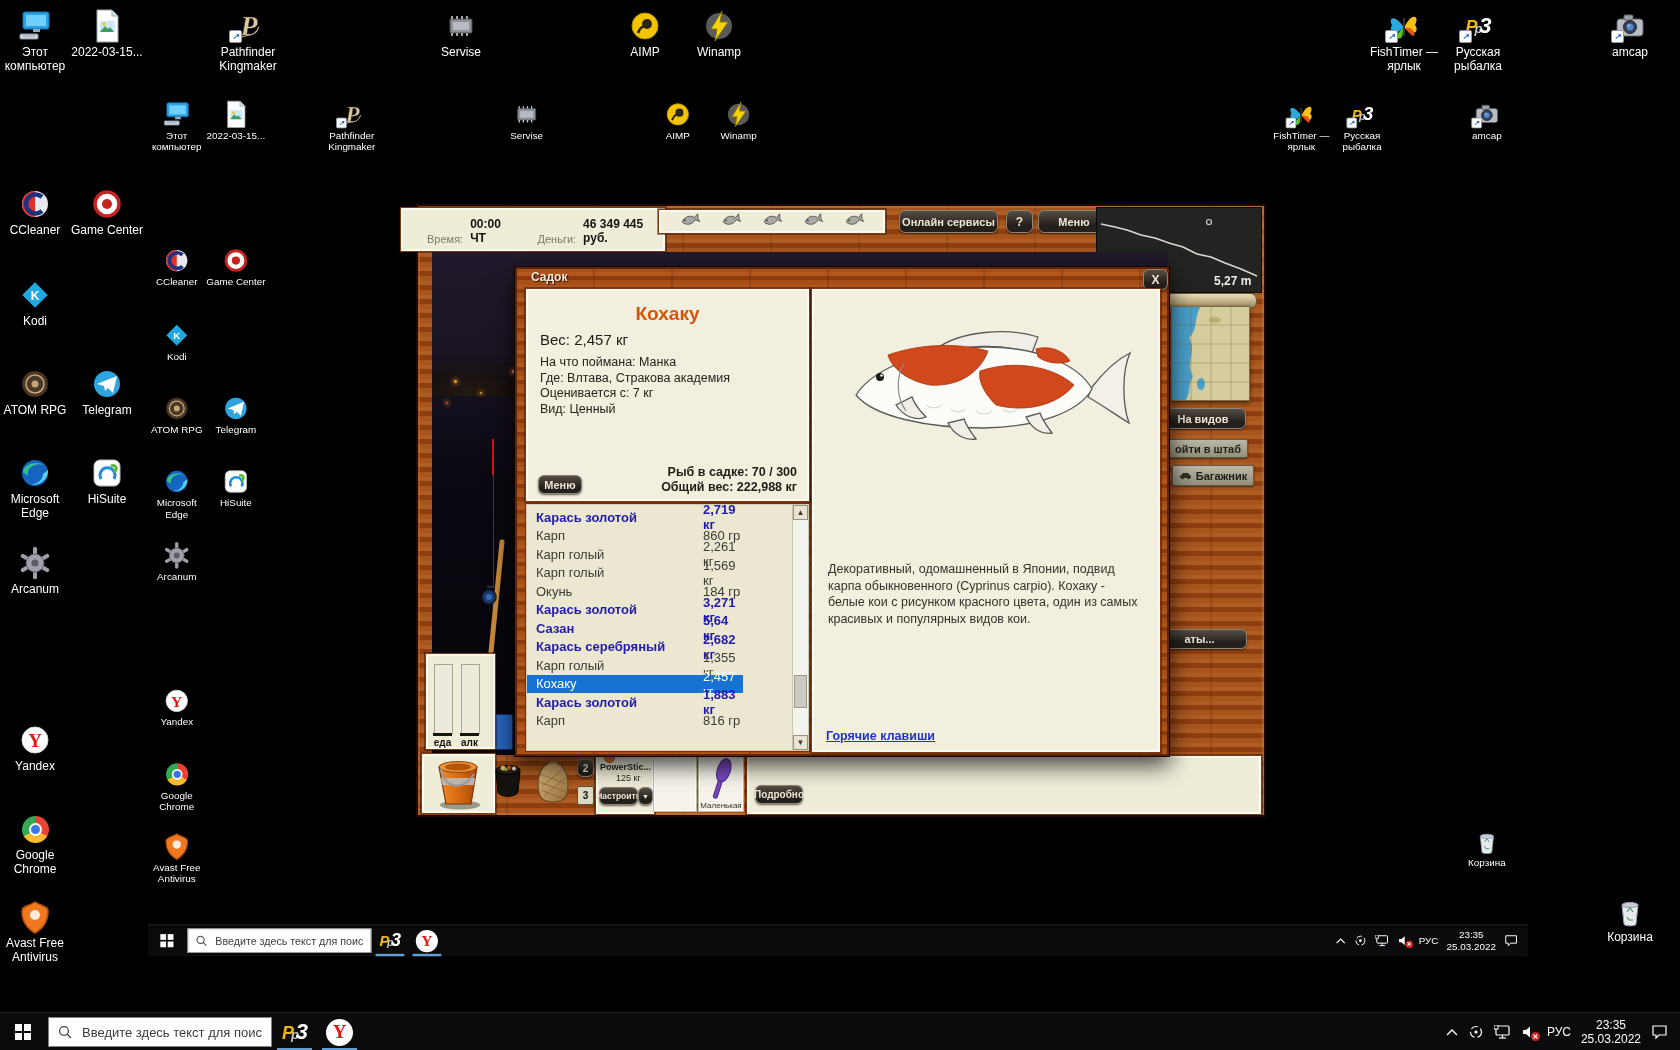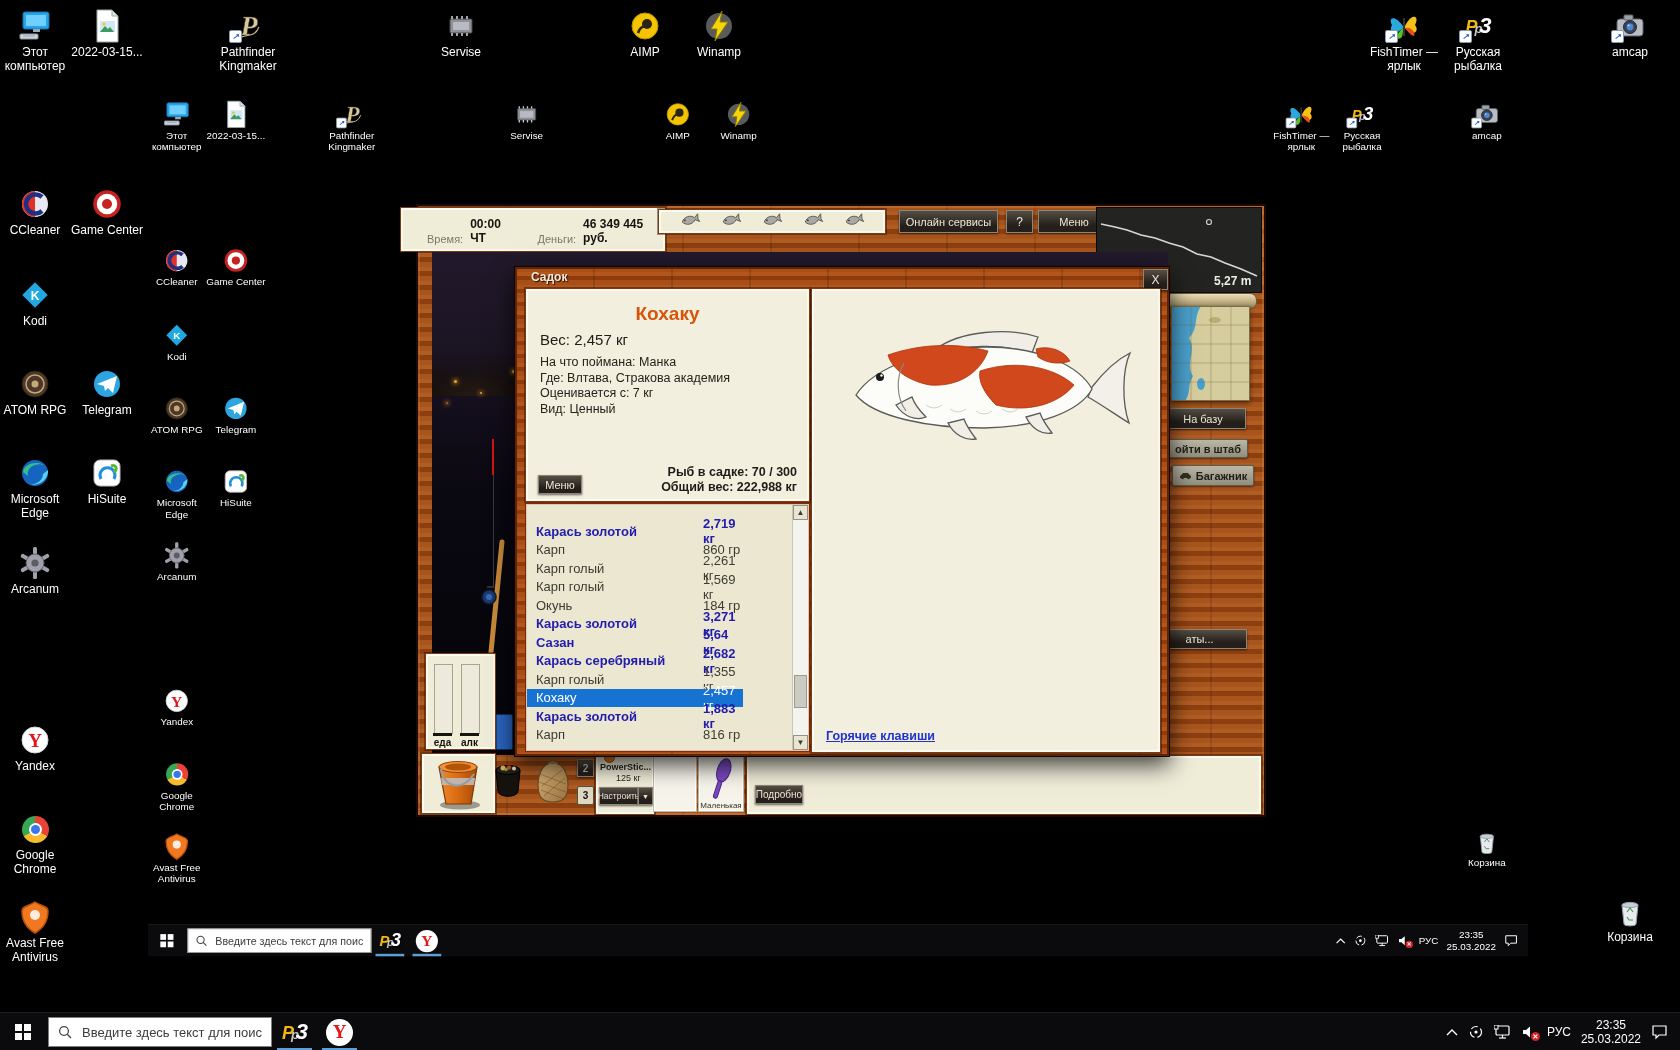--- a/index.html
+++ b/index.html
@@ -20,22 +20,22 @@
   .rr3logo{font-style:italic;font-weight:bold;letter-spacing:-1px;display:flex;align-items:baseline;}
   .rr3logo .r1{color:#f2b80c;font-size:18px;}
   .rr3logo .r2{color:#c8c8c8;font-size:13px;margin-left:-2px;}
   .rr3logo .r3{color:#fff;font-size:22px;margin-left:-2px;text-shadow:1px 1px 2px #000;}
   
   .wood{background:
     repeating-linear-gradient(90deg,rgba(30,8,0,.14) 0 2px,rgba(255,255,255,0) 2px 88px),
     repeating-linear-gradient(180deg,#a8551d 0 5px,#b05d24 5px 9px,#8d3f10 9px 14px);}
   .bevel{background:#efecd8;border:1px solid #7e3a10;box-shadow:inset 0 0 0 2px #fcfbf2,0 0 0 1px rgba(20,5,0,.4);}
   .dark-btn{background:linear-gradient(180deg,#554e44,#241f1b 70%);border:1px solid #8d8578;
-    color:#ece6d6;font-weight:normal;display:flex;align-items:center;justify-content:center;
-    border-radius:0;box-shadow:0 1px 2px rgba(0,0,0,.6);cursor:pointer;}
+    color:#ece6d6;font-weight:bold;display:flex;align-items:center;justify-content:center;
+    border-radius:6px;box-shadow:0 1px 2px rgba(0,0,0,.6);cursor:pointer;}
   .lite-btn{background:linear-gradient(180deg,#bcb8a8,#928e7c);border:1px solid #5e5a4e;
     color:#1f1f18;font-weight:bold;display:flex;align-items:center;justify-content:center;
     border-radius:2px;box-shadow:0 1px 2px rgba(0,0,0,.5);cursor:pointer;}
   
   #game-window{position:absolute;left:416px;top:204px;width:846px;height:609px;z-index:3;
     border:2px solid #1d0a02;box-shadow:inset 0 0 0 2px rgba(220,140,70,.35),0 4px 16px rgba(0,0,0,.8);}
   #game-window>*{position:absolute;}
   #panel-status{left:-18px;top:1px;width:266px;height:45px;display:flex;align-items:flex-end;padding:0 0 6px 26px;box-sizing:border-box;gap:7px;}
   #panel-status .k{font-size:11px;color:#7b7965;}
   #panel-status .v{font-size:12px;font-weight:bold;color:#14140e;}
@@ -105,21 +105,21 @@
   #fish-title{position:absolute;left:0;top:14px;width:100%;text-align:center;font-size:19px;font-weight:bold;color:#d5560b;}
   #fish-weight{position:absolute;left:14px;top:42px;font-size:15px;color:#1d1d16;}
   .fish-line{position:absolute;left:14px;font-size:12.5px;color:#23231b;}
   #btn-dlg-menu{position:absolute;left:12px;top:186px;width:42px;height:17px;font-size:11px;}
   #dlg-totals{position:absolute;right:12px;top:176px;text-align:right;font-size:12.5px;font-weight:bold;color:#1d1d16;line-height:15px;}
   #dlg-right{left:296px;top:21px;width:348px;height:463px;background:#f2efdf;}
   #koi-art{position:absolute;left:18px;top:20px;}
   #fish-desc{position:absolute;left:16px;top:272px;width:318px;font-size:12.5px;line-height:16.5px;color:#33332b;white-space:pre-line;}
   #hotkeys-link{position:absolute;left:14px;top:440px;font-size:12.5px;font-weight:bold;color:#2233cc;text-decoration:underline;cursor:pointer;}
   #dlg-list{left:10px;top:236px;width:283px;height:247px;background:#ebe7d1;border:1px solid #8e2206;box-shadow:inset 0 0 0 1px #cfcbb5;}
-  #fish-rows{position:absolute;left:1px;top:18px;width:216px;}
+  #fish-rows{position:absolute;left:1px;top:4px;width:216px;}
   .fish-row{position:relative;height:18.5px;display:flex;align-items:center;font-size:13px;color:#3c3c32;cursor:pointer;}
   .fish-row .fname{position:absolute;left:9px;}
   .fish-row .fweight{position:absolute;left:176px;}
   .fish-row.valuable{font-weight:bold;color:#211cae;}
   .fish-row.selected{background:#1673d2;color:#fff;font-weight:normal;}
   #scrollbar{position:absolute;right:1px;top:1px;width:15px;height:245px;background:#f4f4ee;border-left:1px solid #c9c5b0;}
   .sb-btn{position:absolute;left:0;width:15px;height:15px;background:#e9e5d4;border:1px solid #97937f;
     display:flex;align-items:center;justify-content:center;font-size:8px;color:#3c3c32;box-sizing:border-box;cursor:pointer;}
   #sb-up{top:0;} #sb-down{bottom:0;}
   #sb-thumb{position:absolute;left:1px;top:170px;width:13px;height:33px;background:#cbcbc4;border:1px solid #9a9a8e;box-sizing:border-box;cursor:pointer;}
@@ -777,21 +777,21 @@
             <path d="M0,57 H79"></path>
             <path d="M0,76 H79"></path>
         <path d="M20,0 V95"></path>
             <path d="M40,0 V95"></path>
             <path d="M60,0 V95"></path>
       </g>
       <rect x="0.5" y="0.5" width="78" height="94" fill="none" stroke="#7a6f45"></rect>
     </svg>
   </div>
 
-  <div id="btn-nabazu" class="dark-btn">На базу</div>
+  <div id="btn-nabazu" class="dark-btn">На видов</div>
   <div id="btn-shtab" class="lite-btn">ойти в штаб</div>
   <div id="btn-bagazhnik" class="lite-btn">
     <svg width="13" height="9" viewBox="0 0 13 9">
       <path d="M1,6 C1,4 3,4 4,2 L9,2 C10,4 12,4 12,6 L12,7 L1,7 Z" fill="#33301f"></path>
       <circle cx="3.5" cy="7" r="1.3" fill="#33301f"></circle>
           <circle cx="9.5" cy="7" r="1.3" fill="#33301f"></circle>
     </svg>
     <span>Багажник</span>
   </div>
 
@@ -923,20 +923,24 @@
       <path d="M74,54 C66,68 66,88 76,102" stroke="#8a8a86" fill="none" stroke-width="1.2"></path>
       <circle cx="50" cy="68" r="4" fill="#1a1a18"></circle>
       <circle cx="51.5" cy="66.5" r="1.2" fill="#fff"></circle>
       <g stroke="#c8c6bc" fill="none" stroke-width="0.8">
         <path d="M96,96 q8,6 16,0"></path>
             <path d="M120,100 q8,6 16,0"></path>
         <path d="M146,102 q8,6 16,0"></path>
             <path d="M172,100 q8,6 16,0"></path>
       </g>
     </svg>
+    <div id="fish-desc">Декоративный, одомашненный в Японии, подвид
+карпа обыкновенного (Cyprinus carpio). Кохаку -
+белые кои с рисунком красного цвета, один из самых
+красивых и популярных видов кои.</div>
     <div id="hotkeys-link">Горячие клавиши</div>
   </div>
 
   <div id="dlg-list">
     <div id="fish-rows">
           <div class="fish-row valuable">
             <span class="fname">Карась золотой</span>
             <span class="fweight">2,719 кг</span>
           </div>
           <div class="fish-row">

